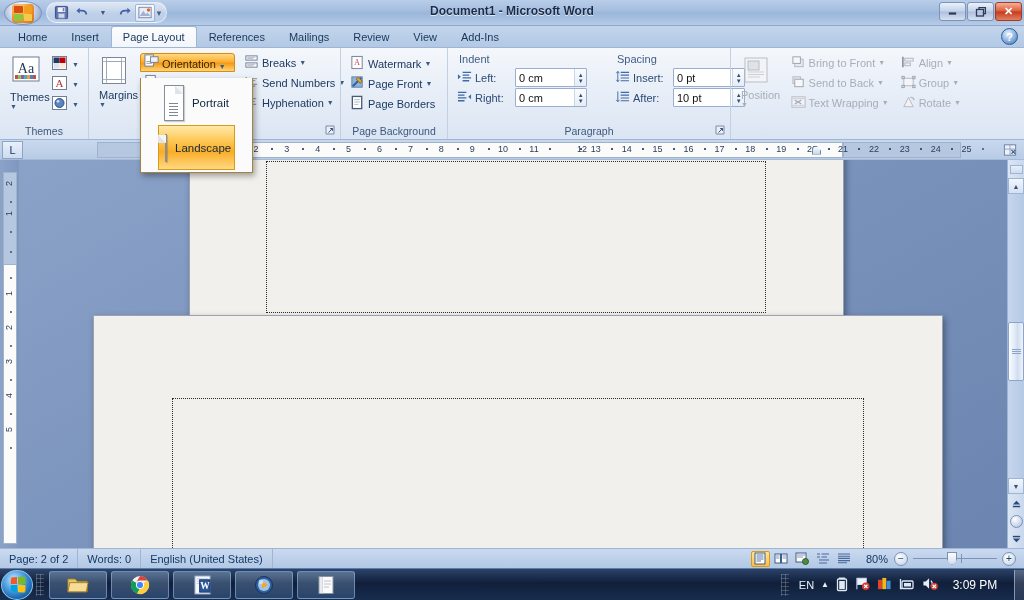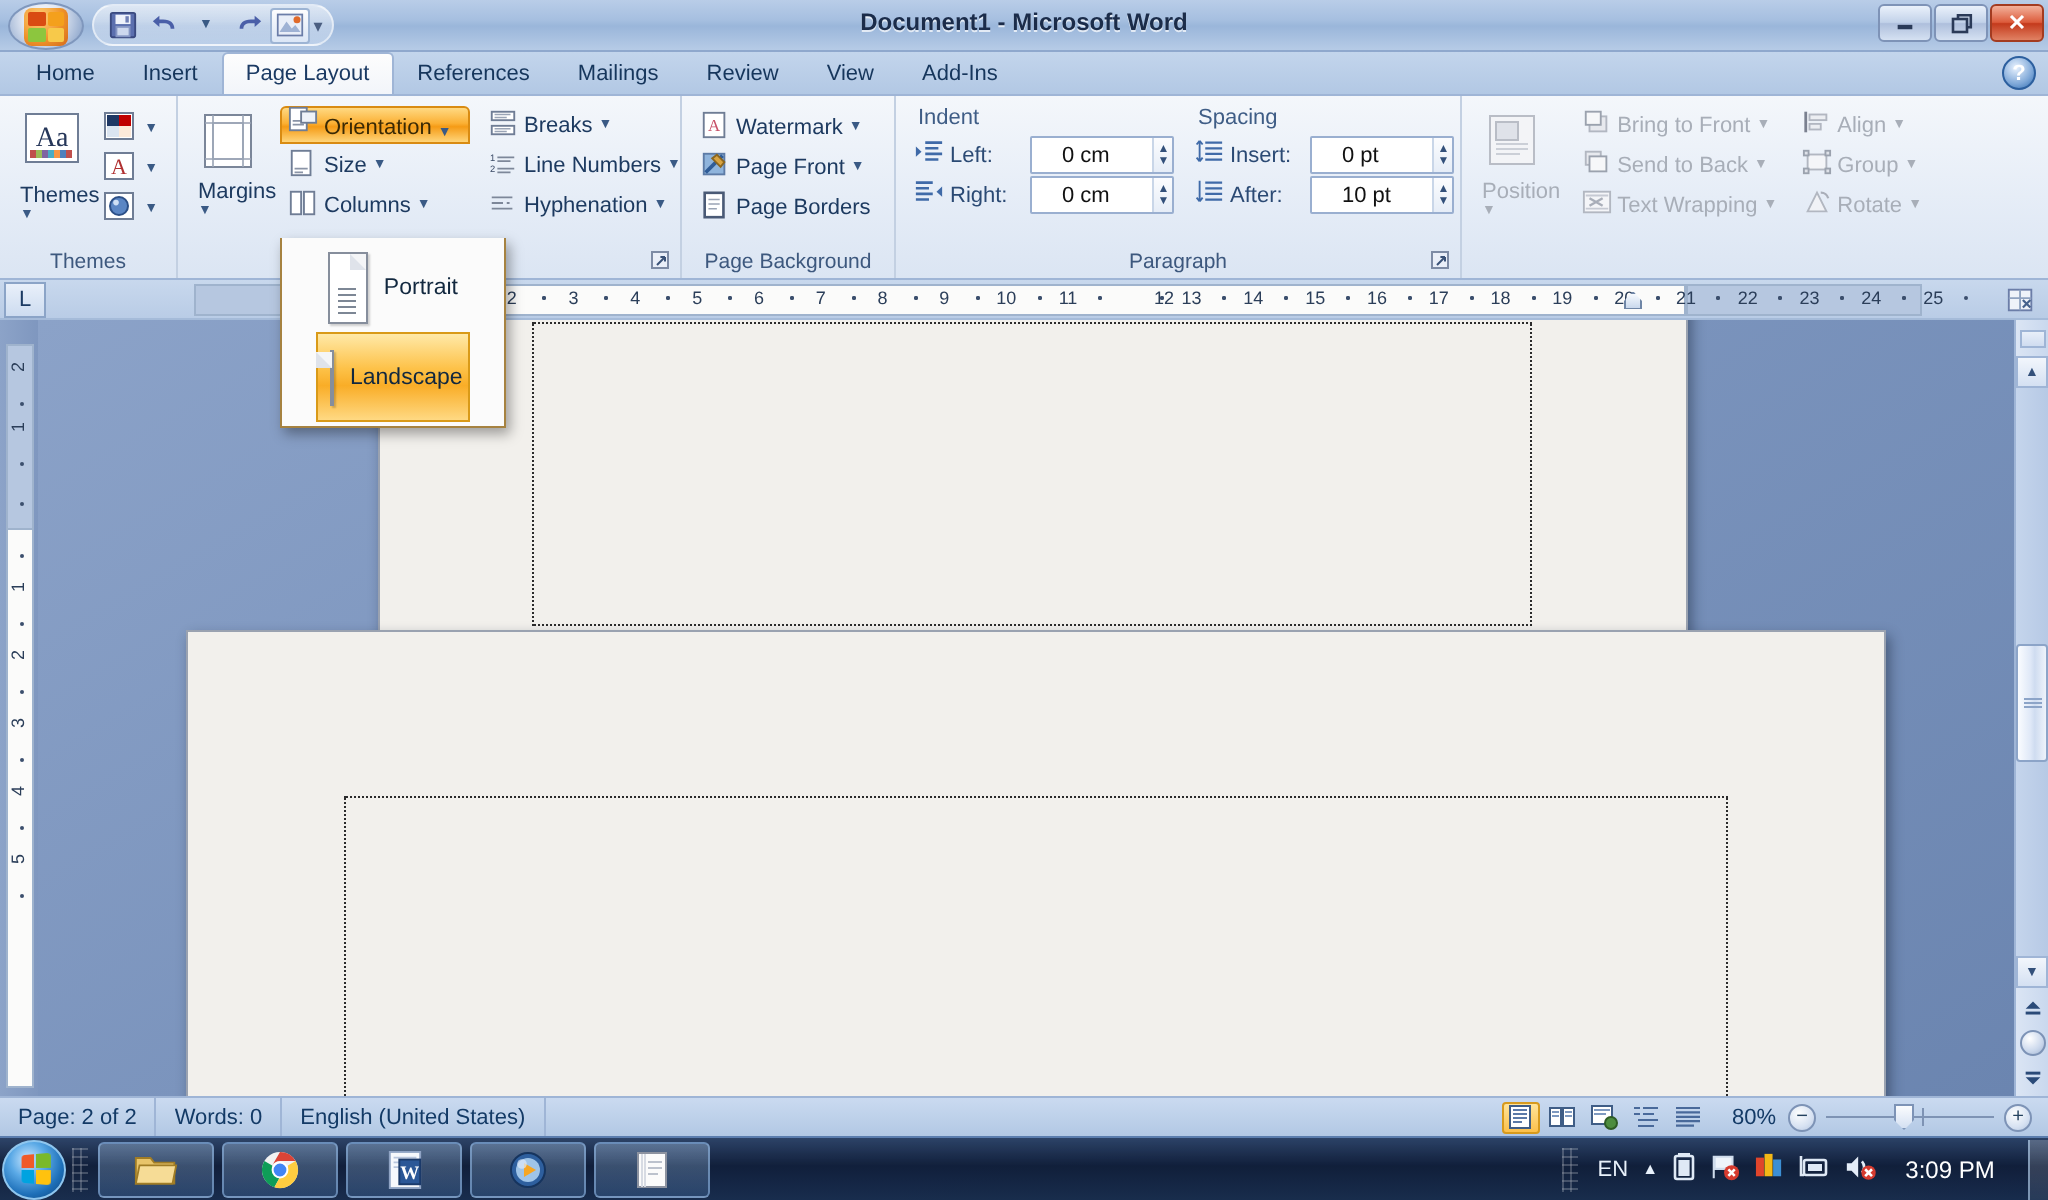--- a/index.html
+++ b/index.html
@@ -154,39 +154,38 @@
   .col{display:flex;flex-direction:column;gap:1px;}
   .row{display:flex;align-items:center;gap:3px;}
 
   .spin-label{font-size:11px;color:#2b4a74;width:37px;}
   .spinbox{
     display:flex;align-items:center;width:72px;height:19px;
     border:1px solid #9aafd0;background:#fff;border-radius:1px;
   }
   .spinbox input{
     border:0;outline:0;width:100%;height:100%;padding:0 3px;font-size:11px;
-    font-family:"Liberation Sans",sans-serif;color:#111;background:transparent;margin-left:12px;
+    font-family:"Liberation Sans",sans-serif;color:#111;background:transparent;
   }
   .spin-arrows{
     width:14px;height:100%;border-left:1px solid #c9d6e8;
     display:flex;flex-direction:column;align-items:center;justify-content:center;
     background:linear-gradient(to bottom,#fbfcfe,#e6edf7);
   }
   .spin-arrows span{font-size:6px;line-height:6px;color:#33507a;}
   .grp-head{font-size:11px;color:#3f5d86;margin:0 0 2px 2px;}
 
   
   #orientation-menu{
     position:absolute; left:140px; top:78px; width:113px;
     background:#fbfbfb;
     border:1px solid #a68240; border-top:none;
     box-shadow:2px 3px 6px rgba(0,0,0,.35);
     z-index:60;
     padding:2px 17px 2px;
-    margin-top:41px;
   }
   .menu-item{
     display:flex;align-items:center;gap:8px;height:45px;padding:0 6px;
   }
   .menu-item .mlbl{font-size:11.5px;color:#12283f;}
   .menu-item.selected{
     background:linear-gradient(to bottom,#ffe9a8,#fdc249 40%,#f9ad27 60%,#ffd983);
     border:1px solid #d99a18;
   }
   .doc-glyph{
@@ -523,21 +522,21 @@
             <span class="caret">▼</span>
           </div>
           <div class="smallbtn">
             <span>
               <svg width="15" height="15" viewBox="0 0 16 16">
                   <text x="1" y="7" font-size="5" fill="#3a4a66">1</text>
                   <text x="1" y="13" font-size="5" fill="#3a4a66">2</text>
                   <path d="M5 5 H14 M5 7 H12 M5 11 H14 M5 13 H12" stroke="#7d8799" stroke-width=".9"></path>
                 </svg>
             </span>
-            <span class="lbl">Line Numbers</span>
+            <span class="lbl">Send Numbers</span>
             <span class="caret">▼</span>
           </div>
           <div class="smallbtn">
             <span>
               <svg width="15" height="15" viewBox="0 0 16 16">
                   <path d="M2 5 H13 M2 8 H8 M10 8 H11.5 M2 11 H13" stroke="#7d8799" stroke-width="1"></path>
                 </svg>
             </span>
             <span class="lbl">Hyphenation</span>
             <span class="caret">▼</span>
@@ -585,21 +584,21 @@
                 </svg>
             </span>
             <span class="lbl">Page Borders</span>
           </div>
         </div>
       </div>
       <div class="rgroup-title">Page Background</div>
     </div>
 
     <div class="rgroup" style="width:283px;">
-      <div class="rgroup-body" style="gap:10px;padding-left:4px;">
+      <div class="rgroup-body" style="gap:28px;padding-left:4px;">
         <div class="col">
           <div class="grp-head">Indent</div>
           <div class="row">
             <span>
               <svg width="15" height="14" viewBox="0 0 16 14">
                   <path d="M6 2 H15 M6 5 H13 M6 8 H15 M6 11 H13" stroke="#3f6aa8" stroke-width="1.4"></path>
                   <path d="M1 4 L4 6.8 L1 9.5 Z" fill="#3f6aa8"></path>
                 </svg>
             </span>
             <span class="spin-label">Left:</span>

